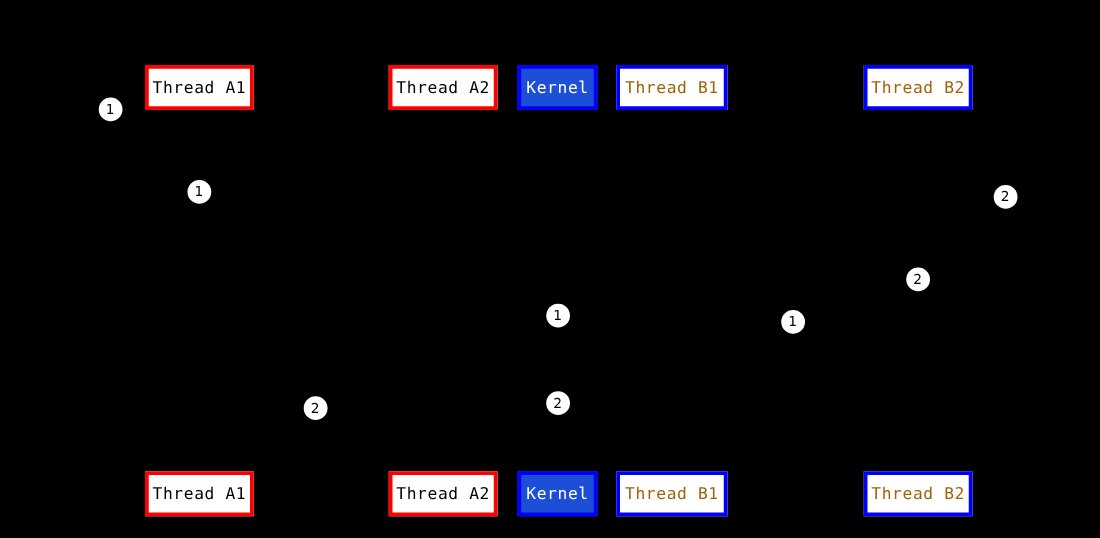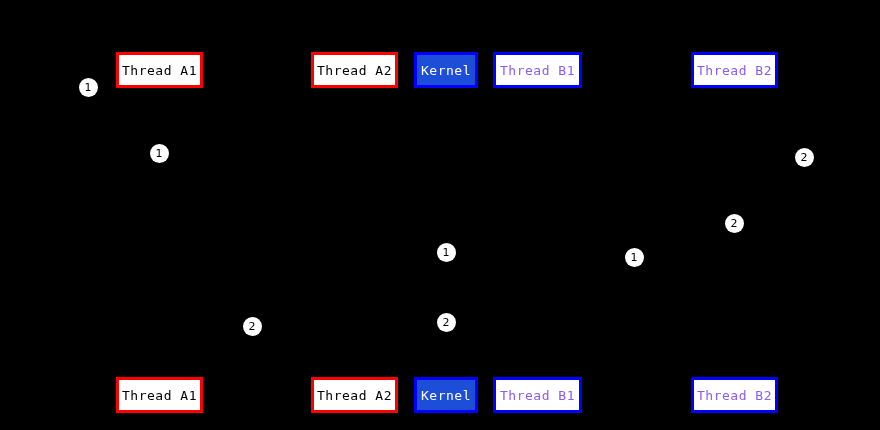--- a/index.html
+++ b/index.html
@@ -35,21 +35,21 @@
     border-width: 3px;
     border-style: solid;
     background: #ffffff;
     color: #000000;
     font-size: 13px;
     line-height: 1;
     letter-spacing: 0.5px;
     white-space: nowrap;
   }
   .participant.red    { border-color: #ff0000; background: #ffffff; color: #000000; }
-  .participant.blue   { border-color: #0000ff; background: #ffffff; color: #8b5cf6; }
+  .participant.blue   { border-color: #0000ff; background: #ffffff; color: #a16207; }
   .participant.filled { border-color: #0000ff; background: #1d4ed8; color: #ffffff; }
 
   
   .marker {
     position: absolute;
     width: 19px;
     height: 19px;
     border-radius: 50%;
     background: #ffffff;
     color: #000000;

